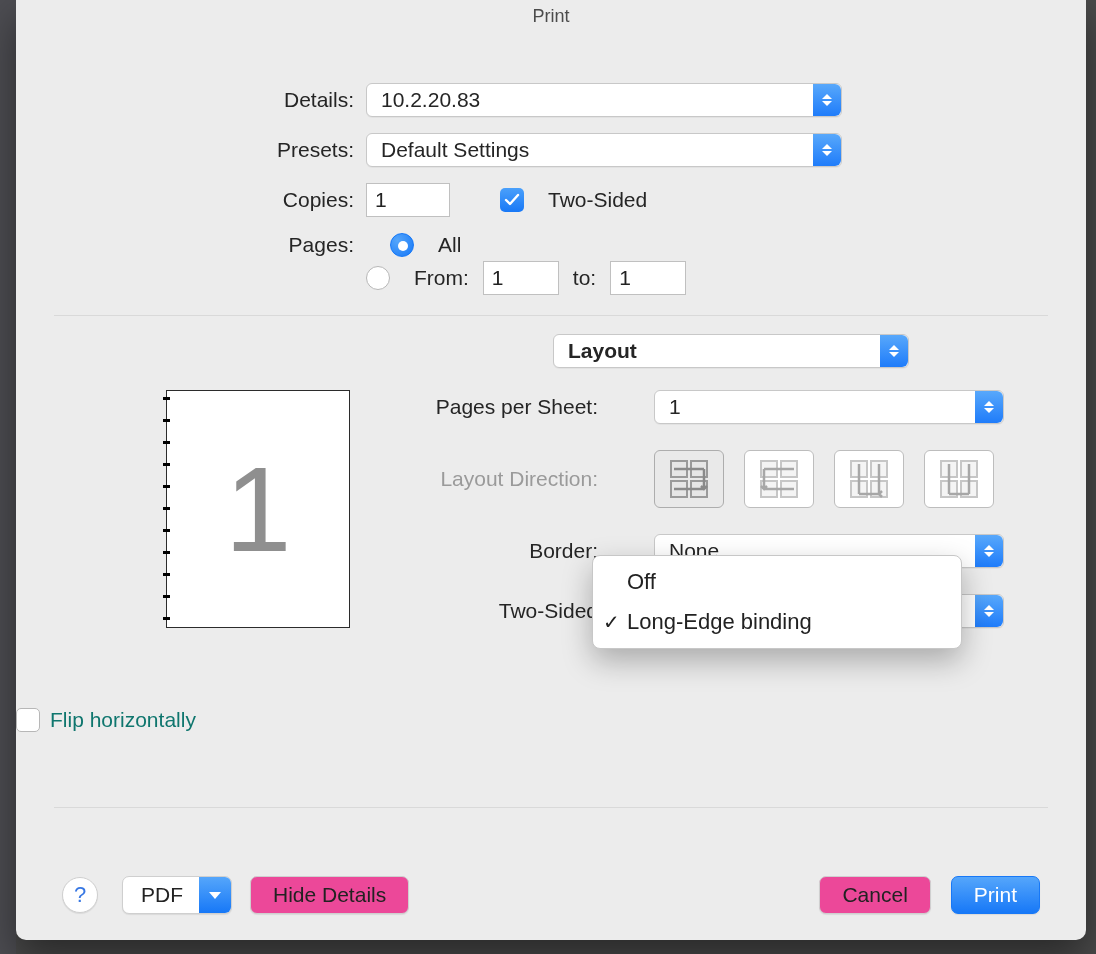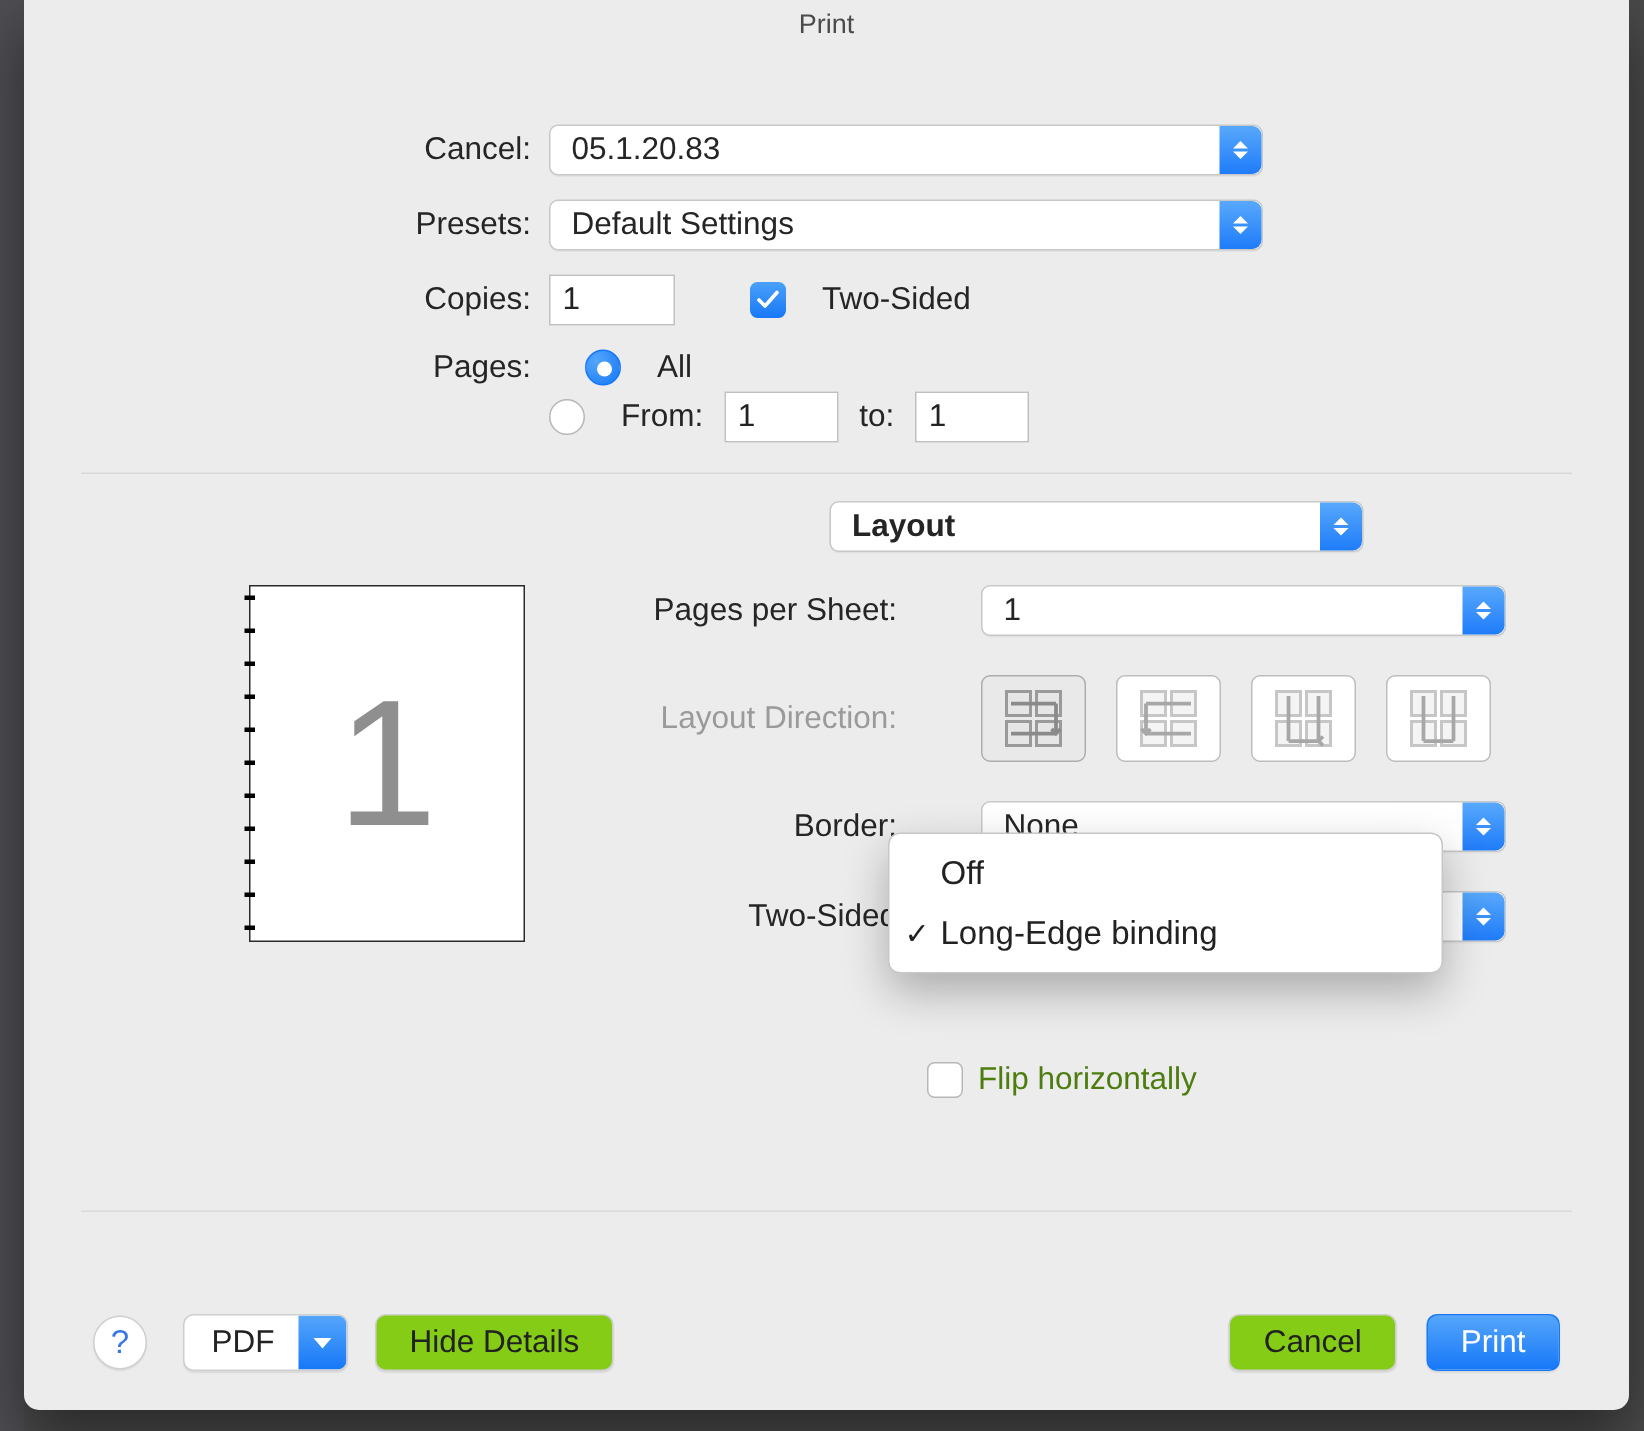--- a/index.html
+++ b/index.html
@@ -260,21 +260,21 @@
     border: 1px solid #cfcfcf;
     display: flex; align-items: center; justify-content: center;
     font-size: 22px;
     color: #3777e3;
     box-shadow: 0 1px 1px rgba(0,0,0,0.08);
     margin-right: 24px;
   }
   .btn {
     height: 38px;
     border-radius: 7px;
-    background: #84cc16;
+    background: #ec4899;
     border: 1px solid #cfcfcf;
     font-size: 21px;
     color: #222;
     padding: 0 22px;
     display: inline-flex;
     align-items: center;
     box-shadow: 0 1px 1px rgba(0,0,0,0.08);
   }
   .btn.primary {
     background: linear-gradient(#55a6fb,#1778f7);
@@ -306,40 +306,39 @@
     border-left: 6px solid transparent;
     border-right: 6px solid transparent;
     border-top: 7px solid #fff;
   }
   .spacer { flex: 1; }
   .footer .btn + .btn { margin-left: 20px; }
 
   .flip-row {
     display:flex;
     align-items:center;
-    padding-left: 602px;
     margin-top: 80px;
     font-size: 21px;
-    color:#4d7c0f;
+    color:#0f766e;
   }
 </style>
 </head>
 <body>
 
 <div class="backdrop-left"></div>
 
 <div class="sheet">
   <div class="sheet-title">Print</div>
 
   <div class="form-area">
 
     <div class="row">
-      <div class="lbl">Cancel:</div>
+      <div class="lbl">Details:</div>
       <div class="popup popup-wide">
-        <span>05.1.20.83</span>
+        <span>10.2.20.83</span>
         <span class="arrows"></span>
       </div>
     </div>
 
     <div class="row">
       <div class="lbl">Presets:</div>
       <div class="popup popup-wide">
         <span>Default Settings</span>
         <span class="arrows"></span>
       </div>

